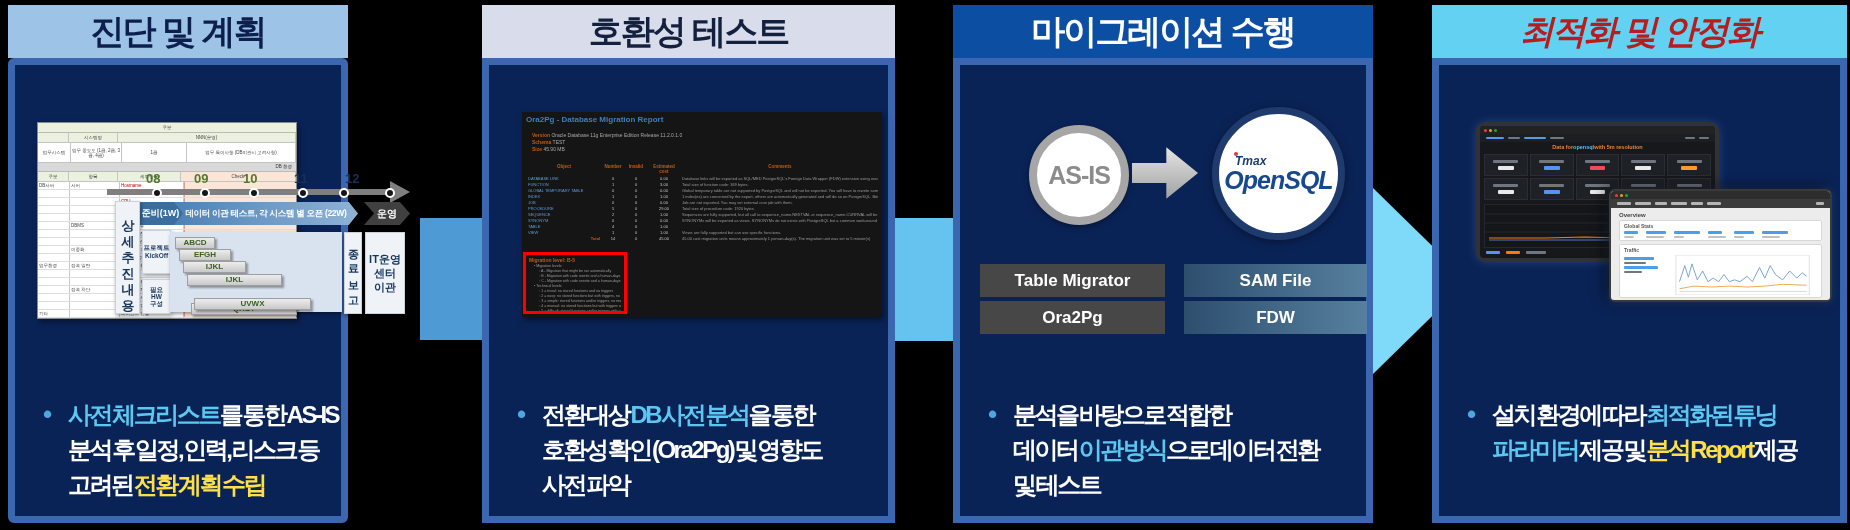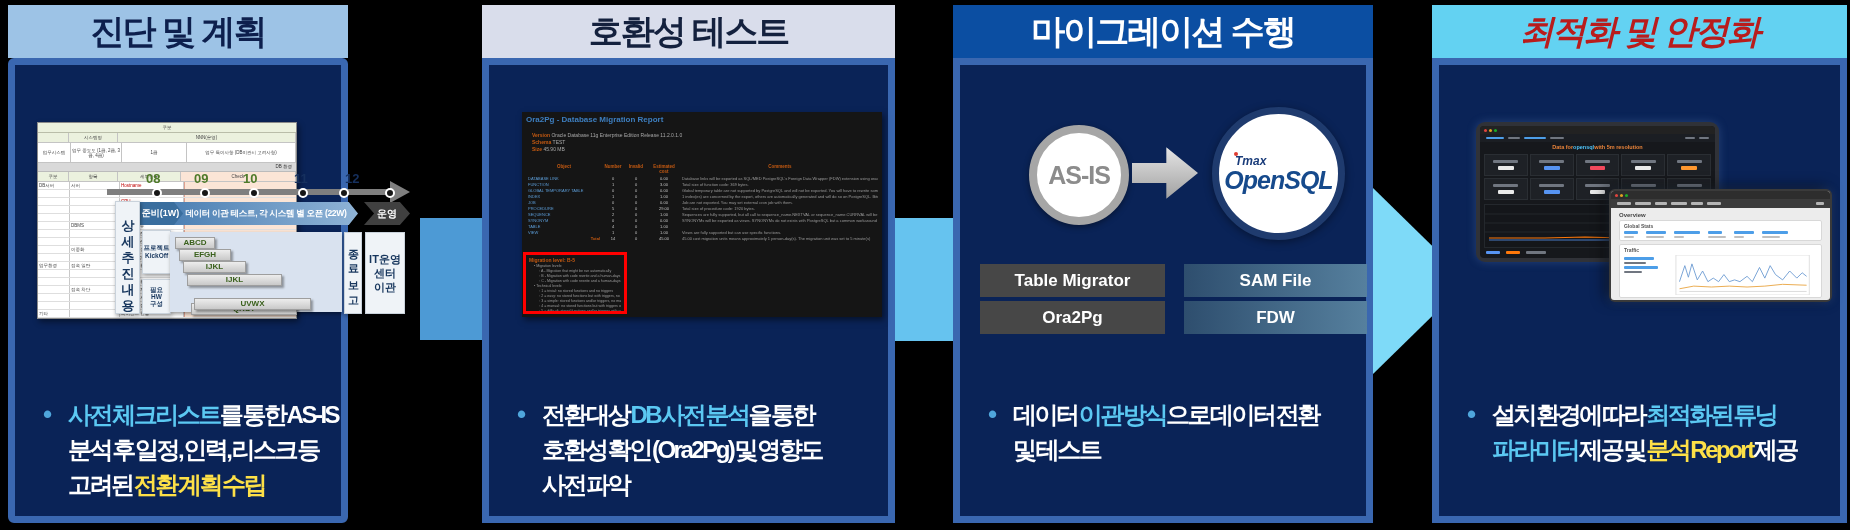--- a/index.html
+++ b/index.html
@@ -462,20 +462,21 @@
       </div>
 
       <div class="toolbox tb-dark" style="left:20px;top:199px;width:185px;">Table Migrator</div>
       <div class="toolbox tb-blue" style="left:224px;top:199px;width:183px;">SAM File</div>
       <div class="toolbox tb-dark" style="left:20px;top:236px;width:185px;">Ora2Pg</div>
       <div class="toolbox tb-blue" style="left:224px;top:236px;width:183px;">FDW</div>
 
       <div class="bullets">
         <div class="b-dot" style="color: rgb(79, 166, 220);">•</div>
         <div class="b-text">
+            <div class="b-line"><span>분석을 바탕으로 적합한</span></div>
             <div class="b-line"><span>데이터 </span><span class="hl" style="color: rgb(91, 200, 242);">이관 방식</span><span>으로 데이터 전환</span></div>
             <div class="b-line"><span>및 테스트</span></div>
           </div>
       </div>
     </div>
   </div>
 
   <div class="panel" style="left:1432px;width:415px;">
     <div class="panel-header" style="background: rgb(99, 210, 242); color: #b91c1c; font-style: italic;">최적화 및 안정화</div>
     <div class="panel-body" style="background: rgb(10, 35, 87); border-color: rgb(58, 103, 176);">

